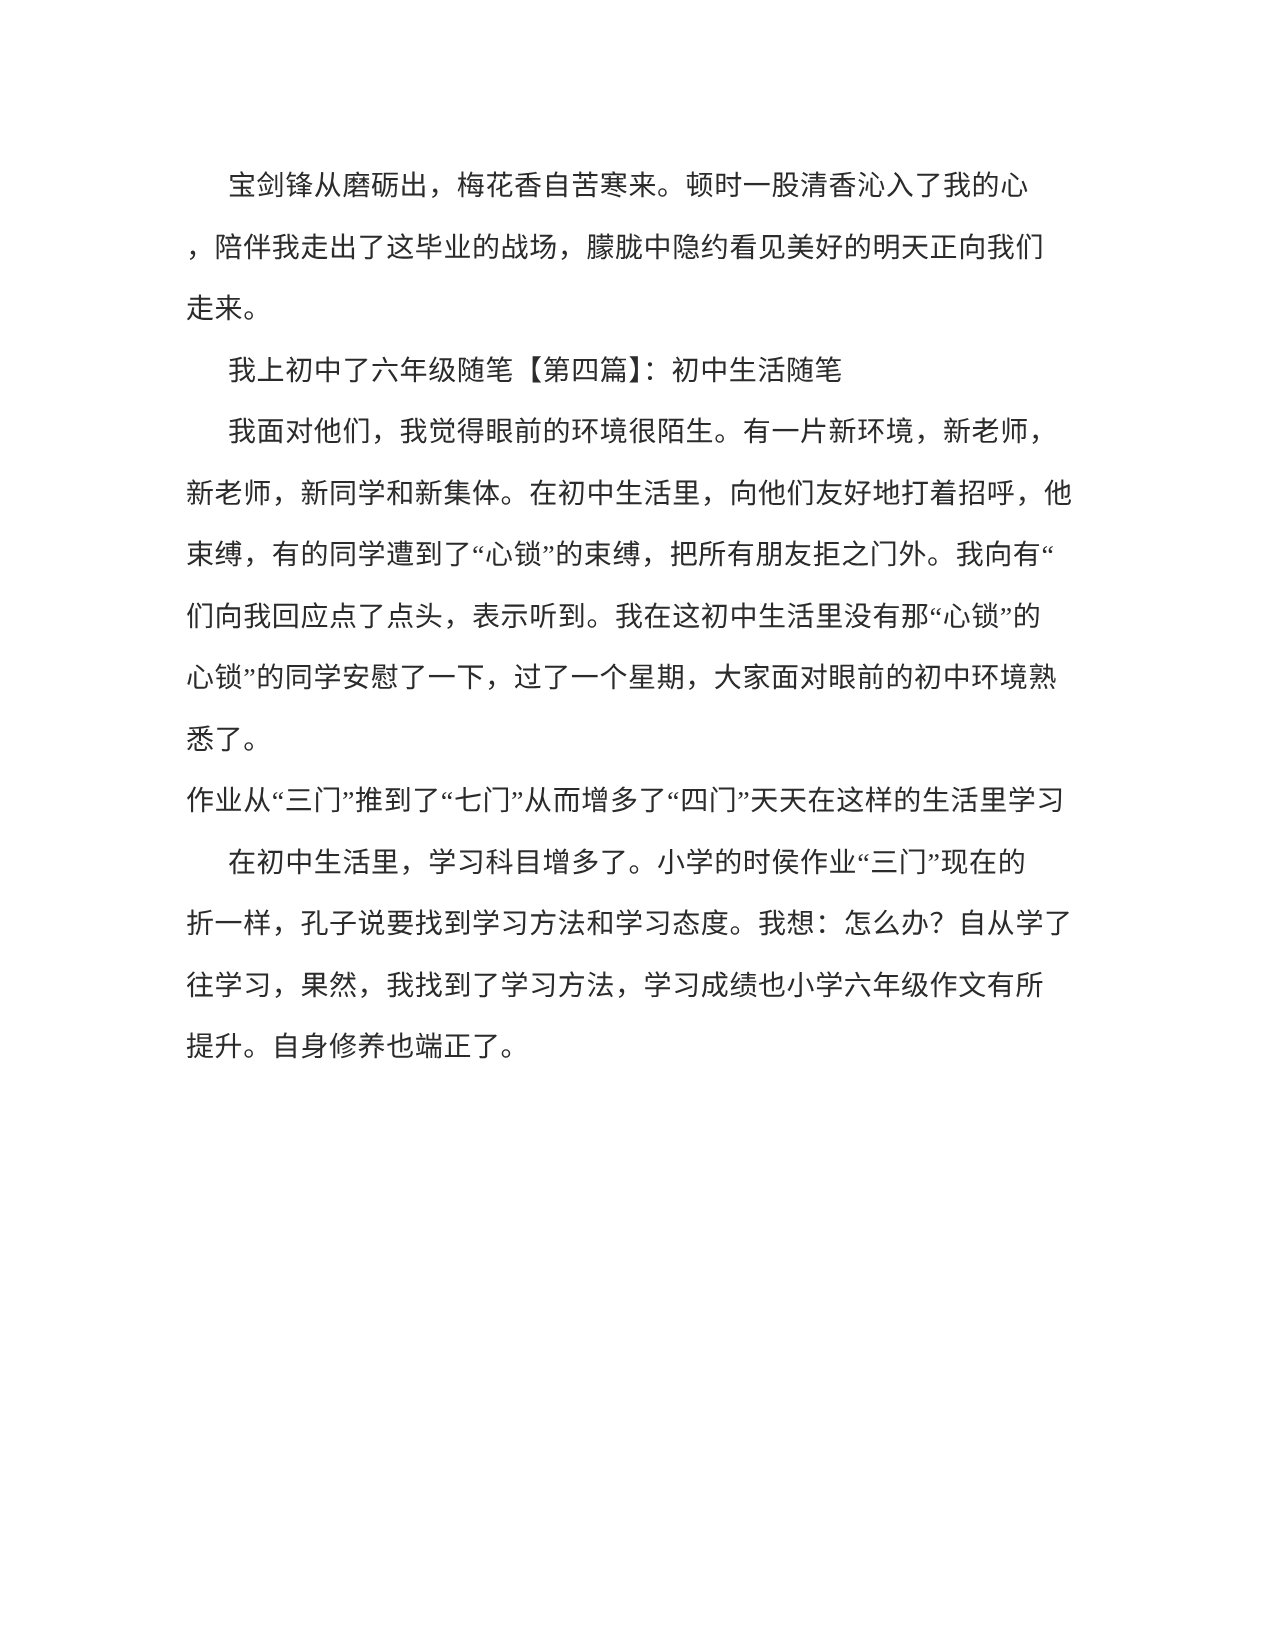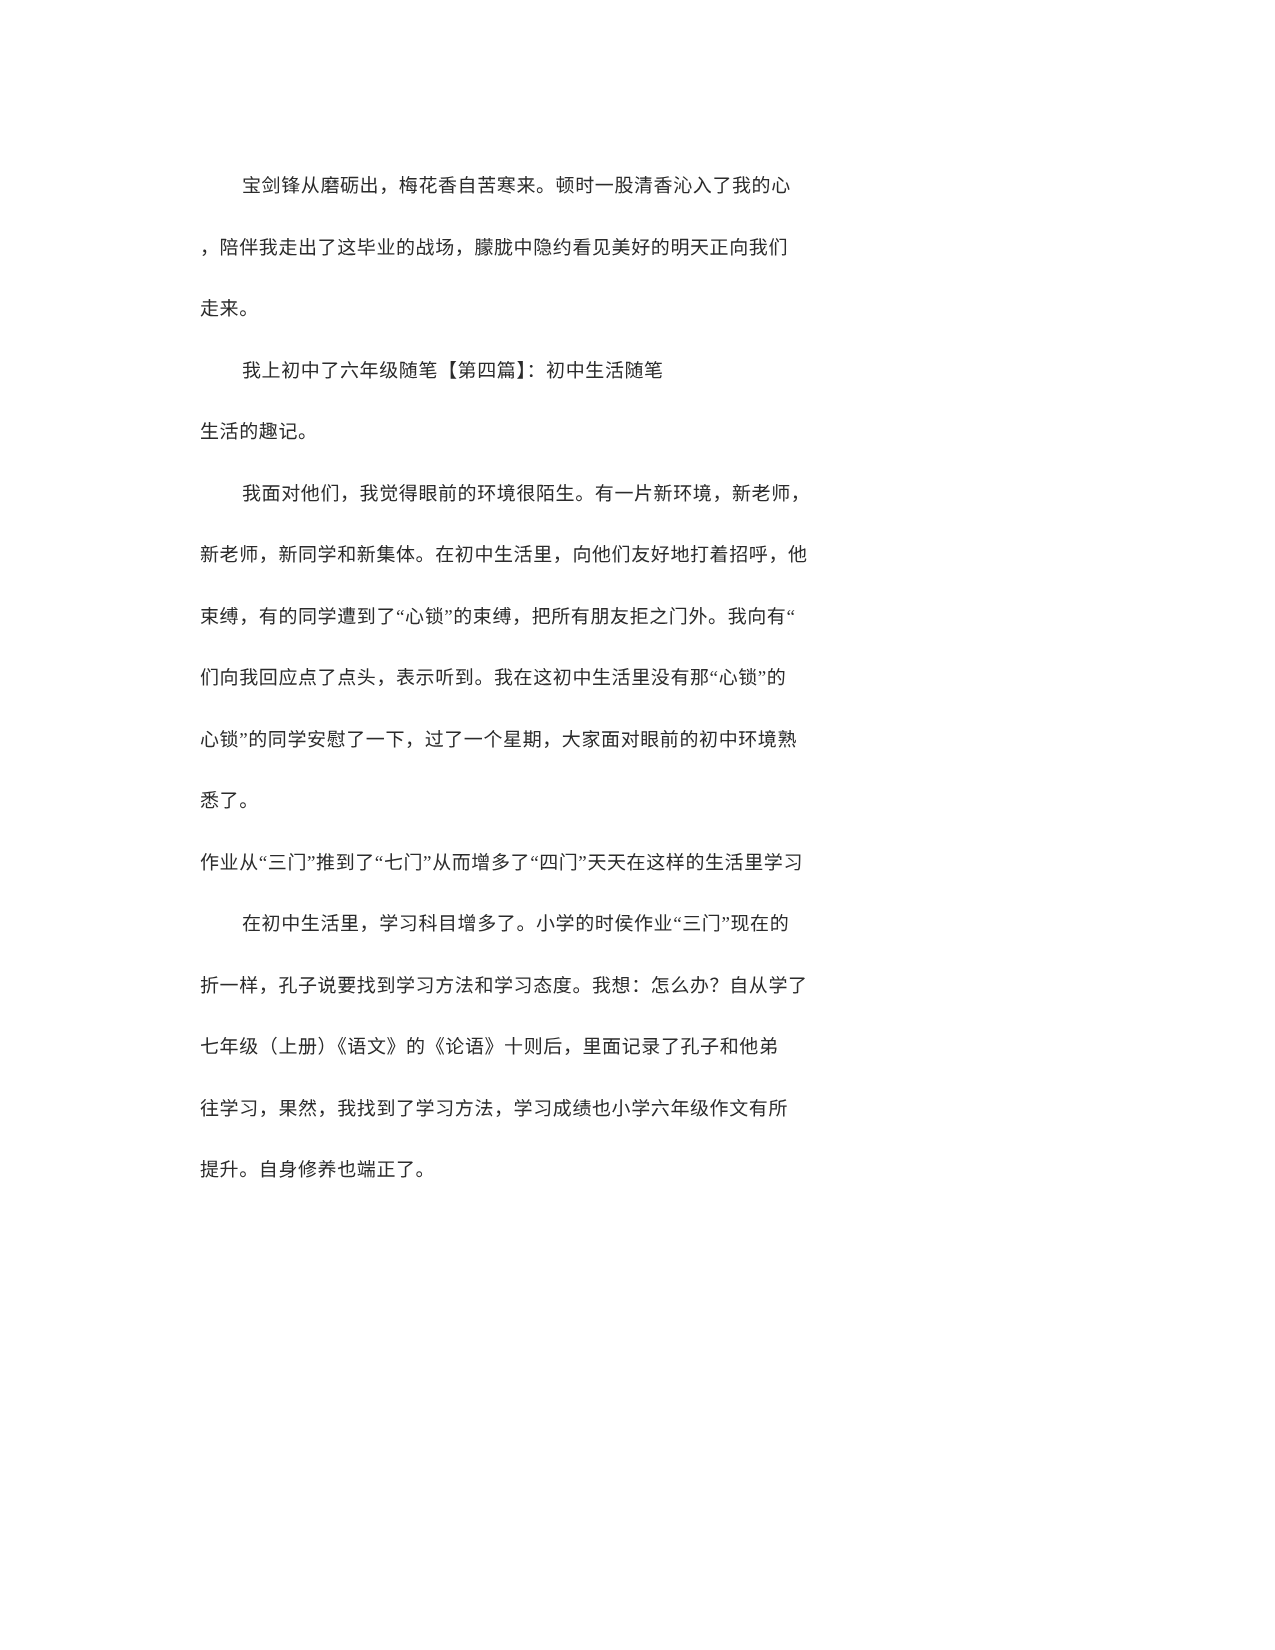--- a/index.html
+++ b/index.html
@@ -14,25 +14,25 @@
     overflow: hidden;
     font-family: "Liberation Serif", "DejaVu Serif", serif;
   }
   .page {
     position: absolute;
     inset: 0;
     background: #ffffff;
   }
   .doc {
     position: absolute;
-    left: 200px;
+    left: 186px;
     top: 155px;
     width: 940px;
     color: #2b2b2b;
-    font-size: 19px;
+    font-size: 28px;
     line-height: 61.5px;
     letter-spacing: 0.6px;
     text-align: left;
   }
   .line {
     height: 61.5px;
     white-space: nowrap;
   }
   .line.indent {
     padding-left: 42px;
@@ -40,27 +40,25 @@
 </style>
 </head>
 <body style="background: rgb(255, 255, 255);">
 
 <div class="page">
   <div class="doc" id="doc-body" style="color: rgb(43, 43, 43);">
       <div class="line indent">宝剑锋从磨砺出，梅花香自苦寒来。顿时一股清香沁入了我的心</div>
       <div class="line">，陪伴我走出了这毕业的战场，朦胧中隐约看见美好的明天正向我们</div>
       <div class="line">走来。</div>
       <div class="line indent">我上初中了六年级随笔【第四篇】：初中生活随笔</div>
-      <div class="line">生活的趣记。</div>
       <div class="line indent">我面对他们，我觉得眼前的环境很陌生。有一片新环境，新老师，</div>
       <div class="line">新老师，新同学和新集体。在初中生活里，向他们友好地打着招呼，他</div>
       <div class="line">束缚，有的同学遭到了“心锁”的束缚，把所有朋友拒之门外。我向有“</div>
       <div class="line">们向我回应点了点头，表示听到。我在这初中生活里没有那“心锁”的</div>
       <div class="line">心锁”的同学安慰了一下，过了一个星期，大家面对眼前的初中环境熟</div>
       <div class="line">悉了。</div>
       <div class="line">作业从“三门”推到了“七门”从而增多了“四门”天天在这样的生活里学习</div>
       <div class="line indent">在初中生活里，学习科目增多了。小学的时侯作业“三门”现在的</div>
       <div class="line">折一样，孔子说要找到学习方法和学习态度。我想：怎么办？自从学了</div>
-      <div class="line">七年级（上册）《语文》的《论语》十则后，里面记录了孔子和他弟</div>
       <div class="line">往学习，果然，我找到了学习方法，学习成绩也小学六年级作文有所</div>
       <div class="line">提升。自身修养也端正了。</div>
     </div>
 </div>
 
 </body></html>

